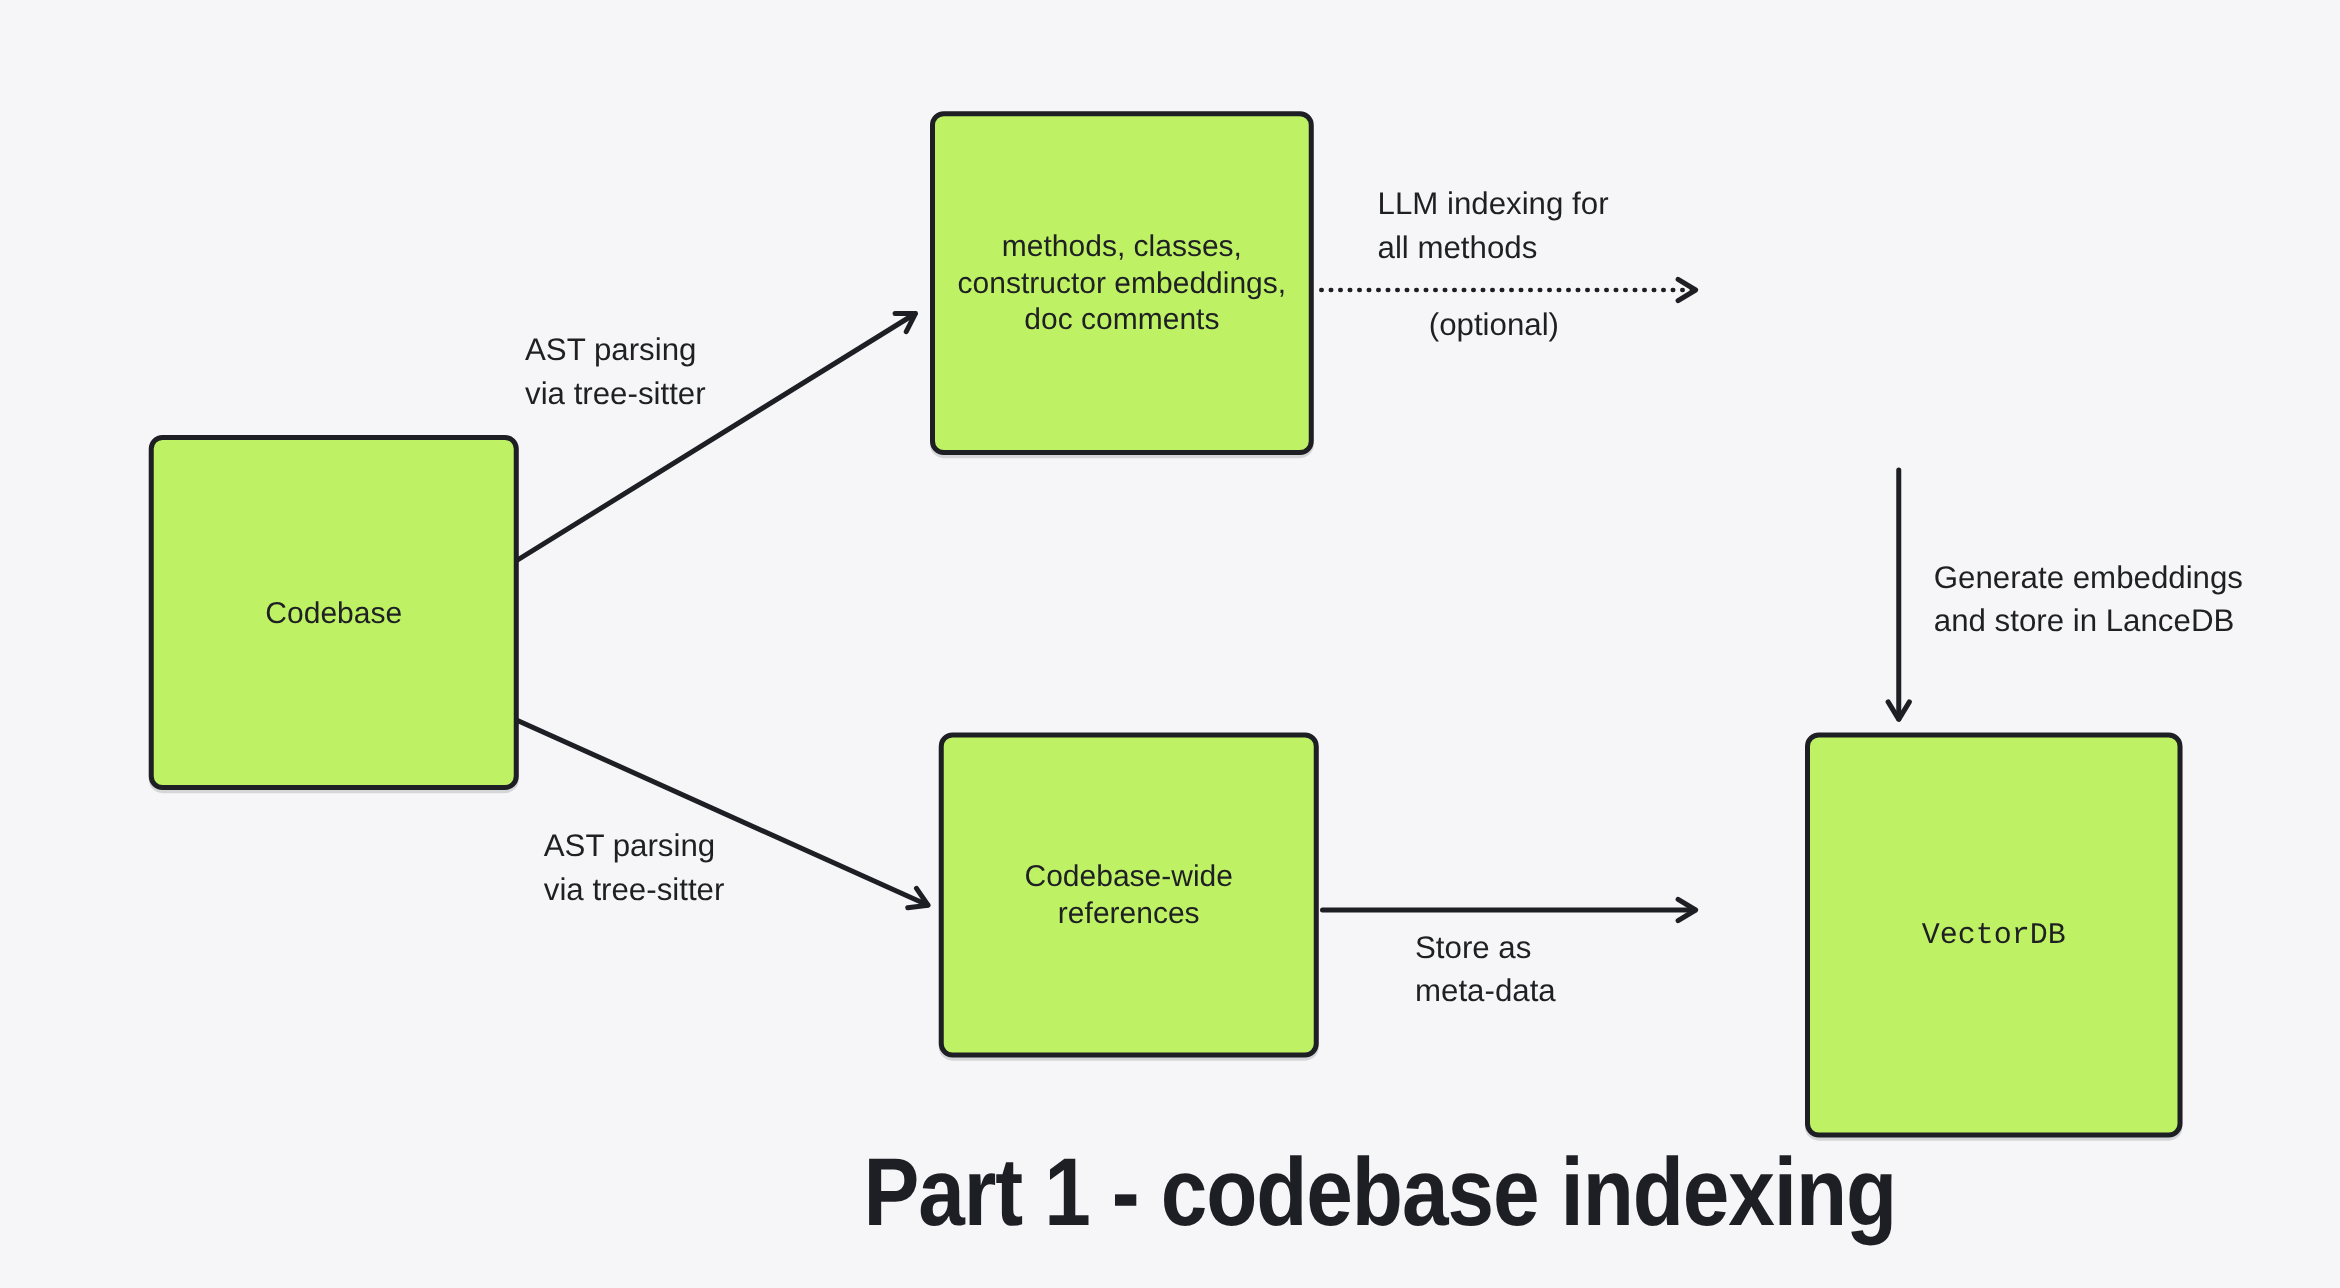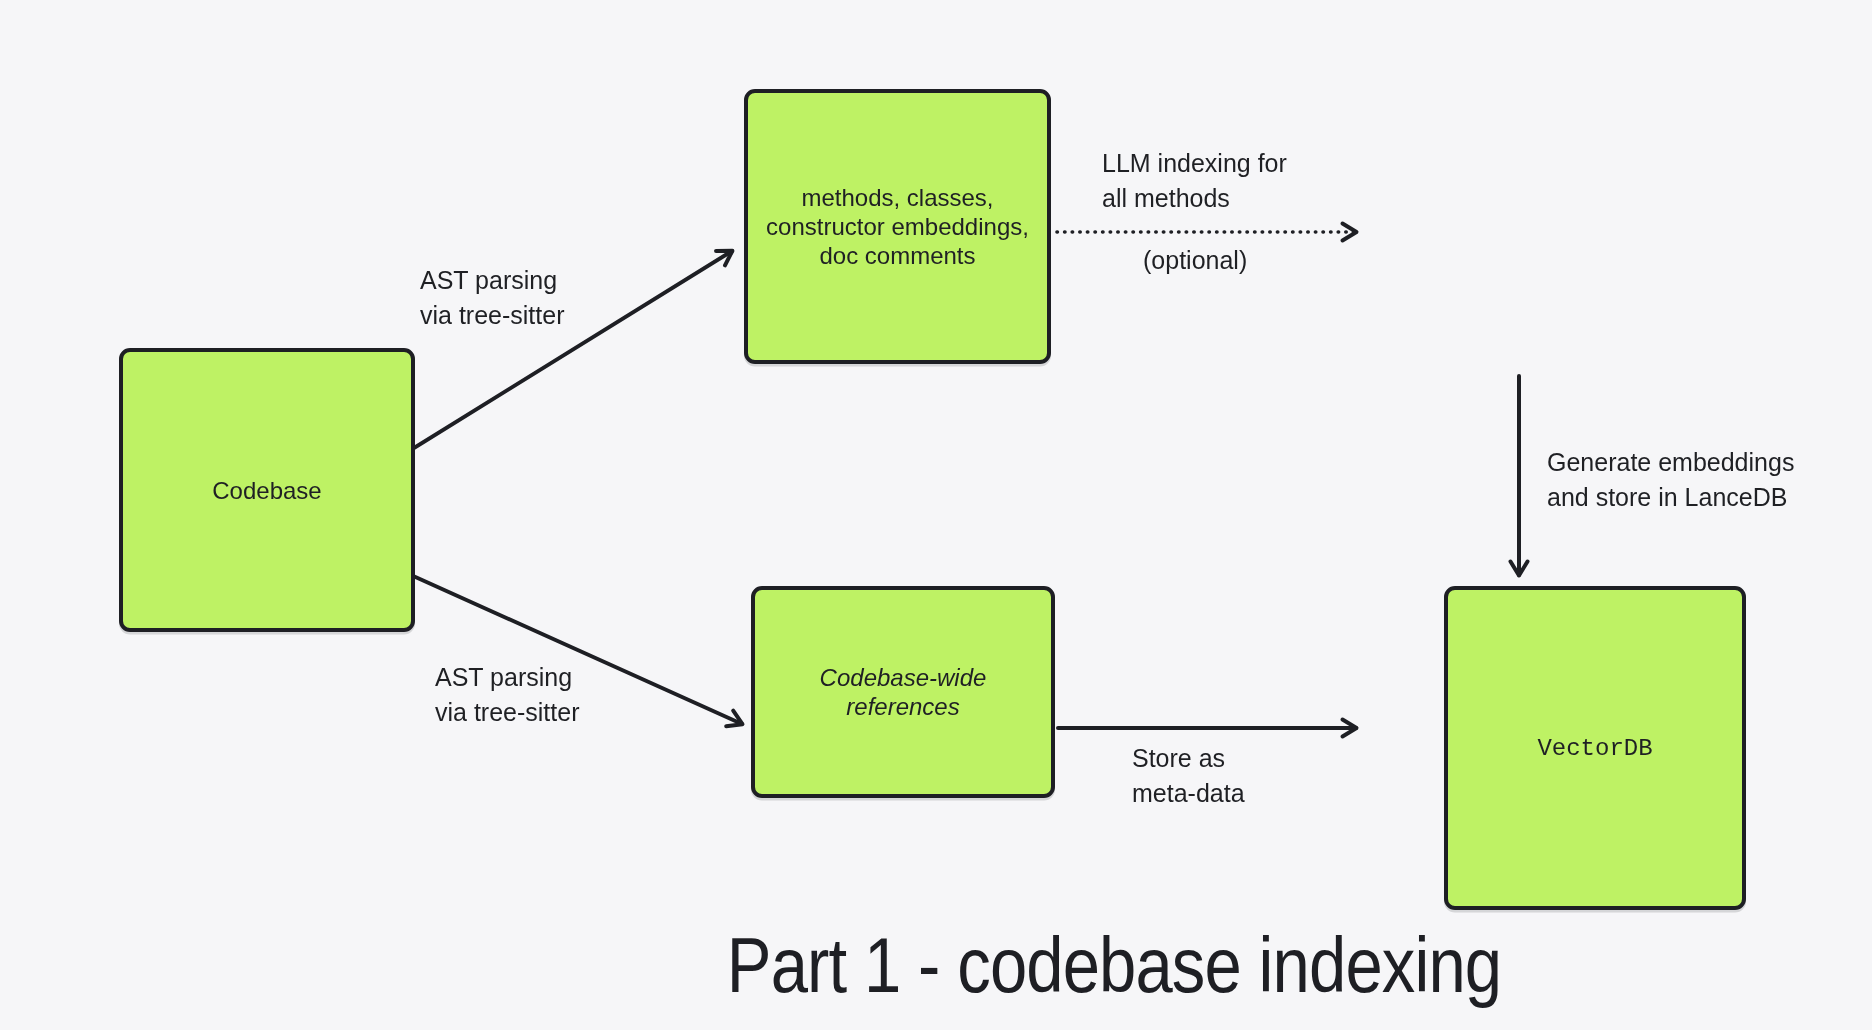--- a/index.html
+++ b/index.html
@@ -38,46 +38,46 @@
     align-items: center;
     justify-content: center;
     text-align: center;
     font-size: 24px;
     line-height: 29px;
     color: #1f2024;
   }
   .node-codebase   { left: 75px;   top: 348px; width: 296px; height: 284px; margin-left: 44px; }
   .node-methods    { left: 744px;  top: 89px;  width: 307px; height: 275px; }
   .node-semantic   { left: 1367px; top: 88px;  width: 307px; height: 286px; }
-  .node-references { left: 751px;  top: 586px; width: 304px; height: 212px; font-style: italic; }
+  .node-references { left: 751px;  top: 586px; width: 304px; height: 260px; }
   .node-vectordb   { left: 1444px; top: 586px; width: 302px; height: 324px; font-family: Liberation Mono, monospace; }
   .edge-label {
     position: absolute;
     font-size: 25px;
     line-height: 35px;
     white-space: nowrap;
     color: #1f2024;
   }
   .lbl-ast-top    { left: 420px;  top: 263px; }
   .lbl-ast-bottom { left: 435px;  top: 660px; }
   .lbl-llm        { left: 1102px; top: 146px; }
   .lbl-optional   { left: 1143px; top: 243px; }
   .lbl-embed      { left: 1547px; top: 445px; }
   .lbl-store      { left: 1132px; top: 741px; }
   .diagram-title {
     position: absolute;
     left: 640px;
     top: 915px;
     width: 925px;
-    margin: 12px;
+    margin: 1px;
     display: flex;
     justify-content: center;
     font-size: 77px;
     line-height: 77px;
-    font-weight: 400;
+    font-weight: 700;
     color: #1e1f24;
   }
   .diagram-title span {
     white-space: nowrap;
     letter-spacing: -1px;
     transform: scaleX(0.87);
     transform-origin: 50% 50%;
   }
 </style>
 </head>

